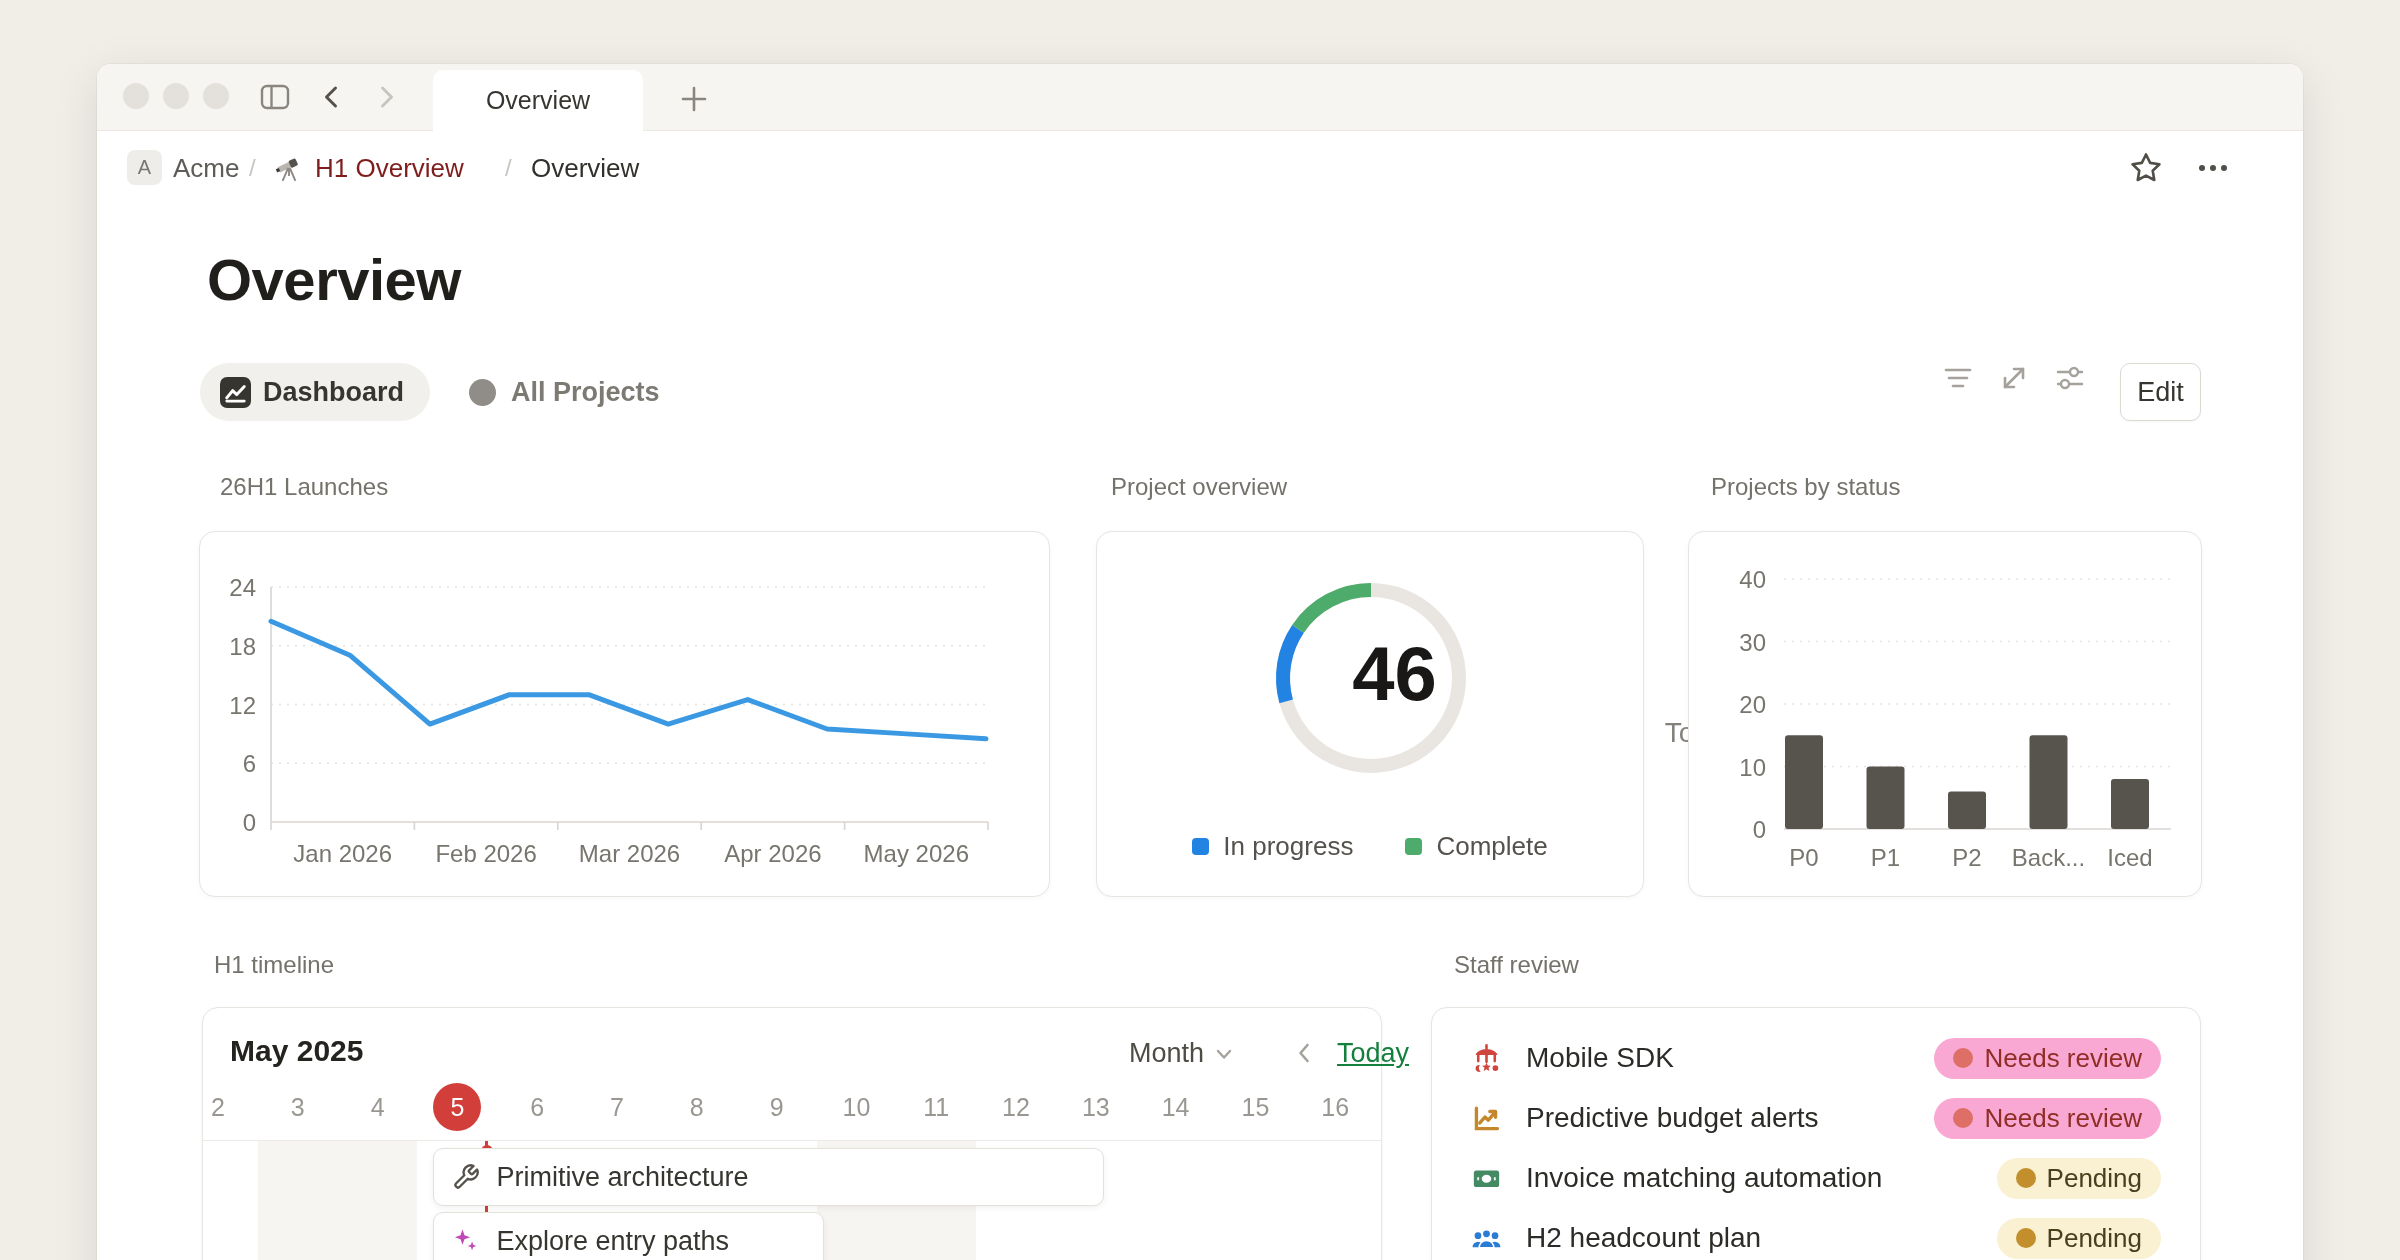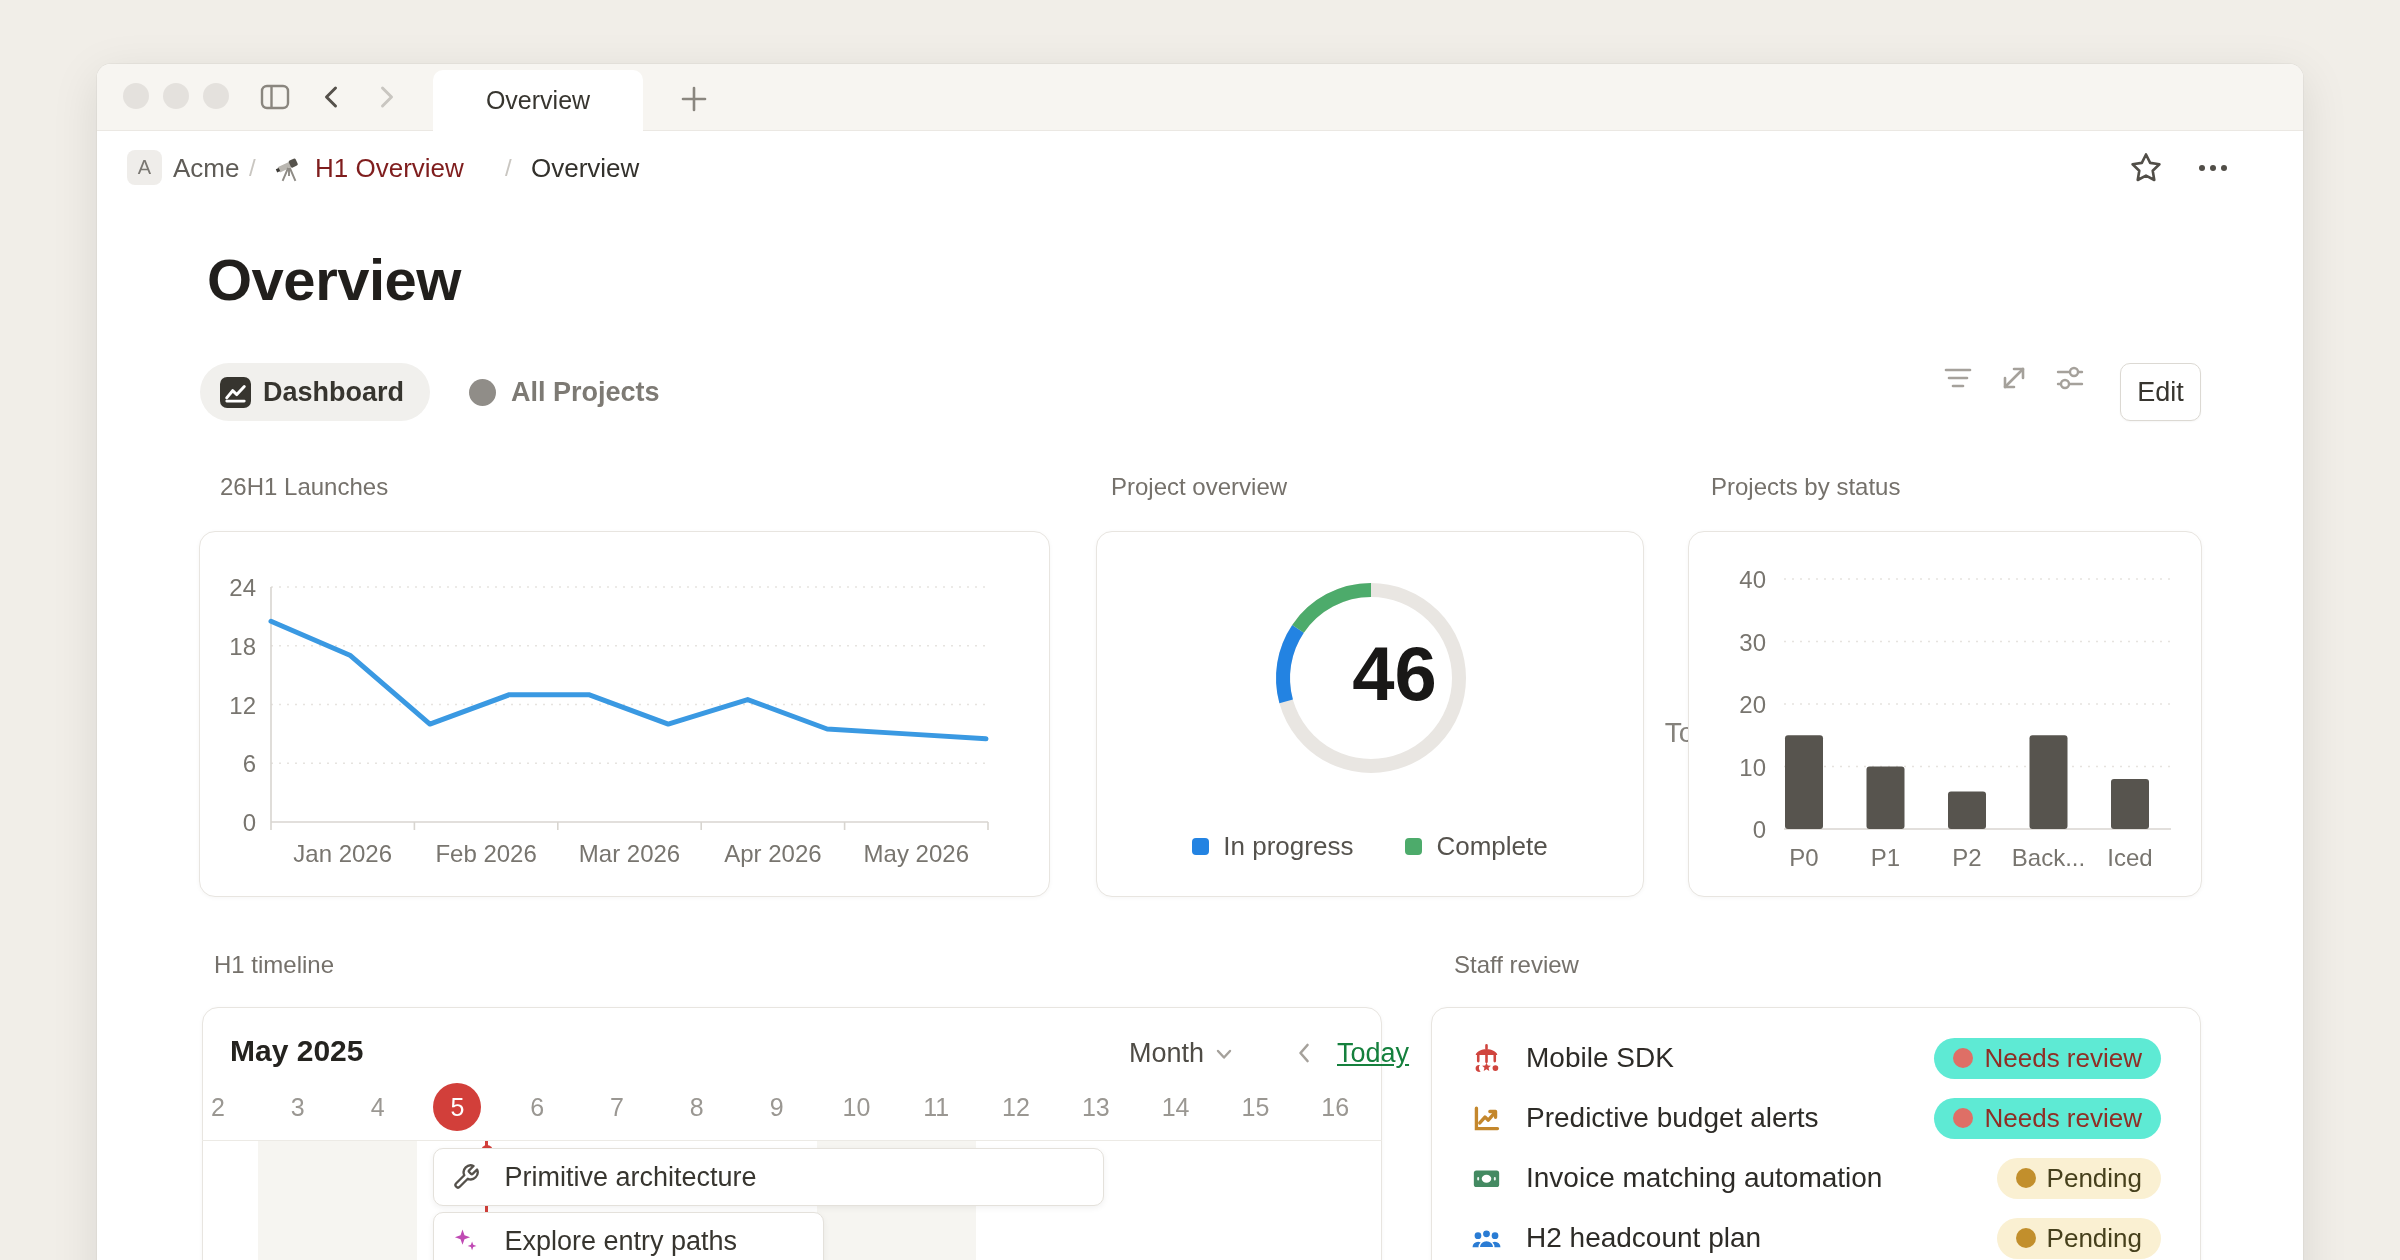--- a/index.html
+++ b/index.html
@@ -47,30 +47,30 @@
   .legend-sw{width:17px;height:17px;border-radius:4px;}
   
   .tl-header{position:absolute;left:133px;top:970px;font-size:30px;font-weight:bold;color:#24231f;}
   .tl-ctrl{position:absolute;top:974px;font-size:27px;color:#4f4c46;display:flex;align-items:center;gap:8px;}
   .tl-divider{position:absolute;left:105px;top:1076px;width:1180px;height:1px;background:#eceae5;}
   .day{position:absolute;top:1019px;width:48px;height:48px;display:flex;align-items:center;justify-content:center;
        font-size:25px;color:#9a9792;}
   .day.sel{background:#d23f3a;border-radius:50%;color:#fff;}
   .wk-band{position:absolute;top:1077px;height:196px;background:#f6f5f1;}
   .event{position:absolute;height:58px;background:#fff;border:1px solid #e4e1db;border-radius:10px;
-       box-shadow:0 2px 6px rgba(15,15,15,.06);display:flex;align-items:center;gap:24px;padding:0 18px;
+       box-shadow:0 2px 6px rgba(15,15,15,.06);display:flex;align-items:center;gap:16px;padding:0 18px;
        font-size:27px;color:#37352f;box-sizing:border-box;z-index:3;}
   .today-line{position:absolute;width:3px;background:#d23f3a;z-index:2;}
   .today-dot{position:absolute;width:12px;height:12px;border-radius:50%;background:#d23f3a;z-index:2;}
   
   .staff-row{position:absolute;left:1374px;width:690px;height:60px;display:flex;align-items:center;gap:24px;}
   .staff-label{font-size:28px;color:#2d2b27;flex:1 1 auto;white-space:nowrap;overflow:hidden;}
   .badge{display:inline-flex;align-items:center;gap:11px;height:41px;border-radius:21px;padding:0 19px;font-size:26px;flex:0 0 auto;}
   .badge .bdot{width:20px;height:20px;border-radius:50%;}
-  .badge.red{background:#5eead4;color:#8f2e25;}
+  .badge.red{background:#f9a8d4;color:#8f2e25;}
   .badge.red .bdot{background:#de6f66;}
   .badge.yellow{background:#faf0d2;color:#46401c;}
   .badge.yellow .bdot{background:#c28f2c;}
   svg{display:block;}
   text{font-family:"Liberation Sans",sans-serif;}
 </style>
 </head>
 <body>
 
 <div class="win">

